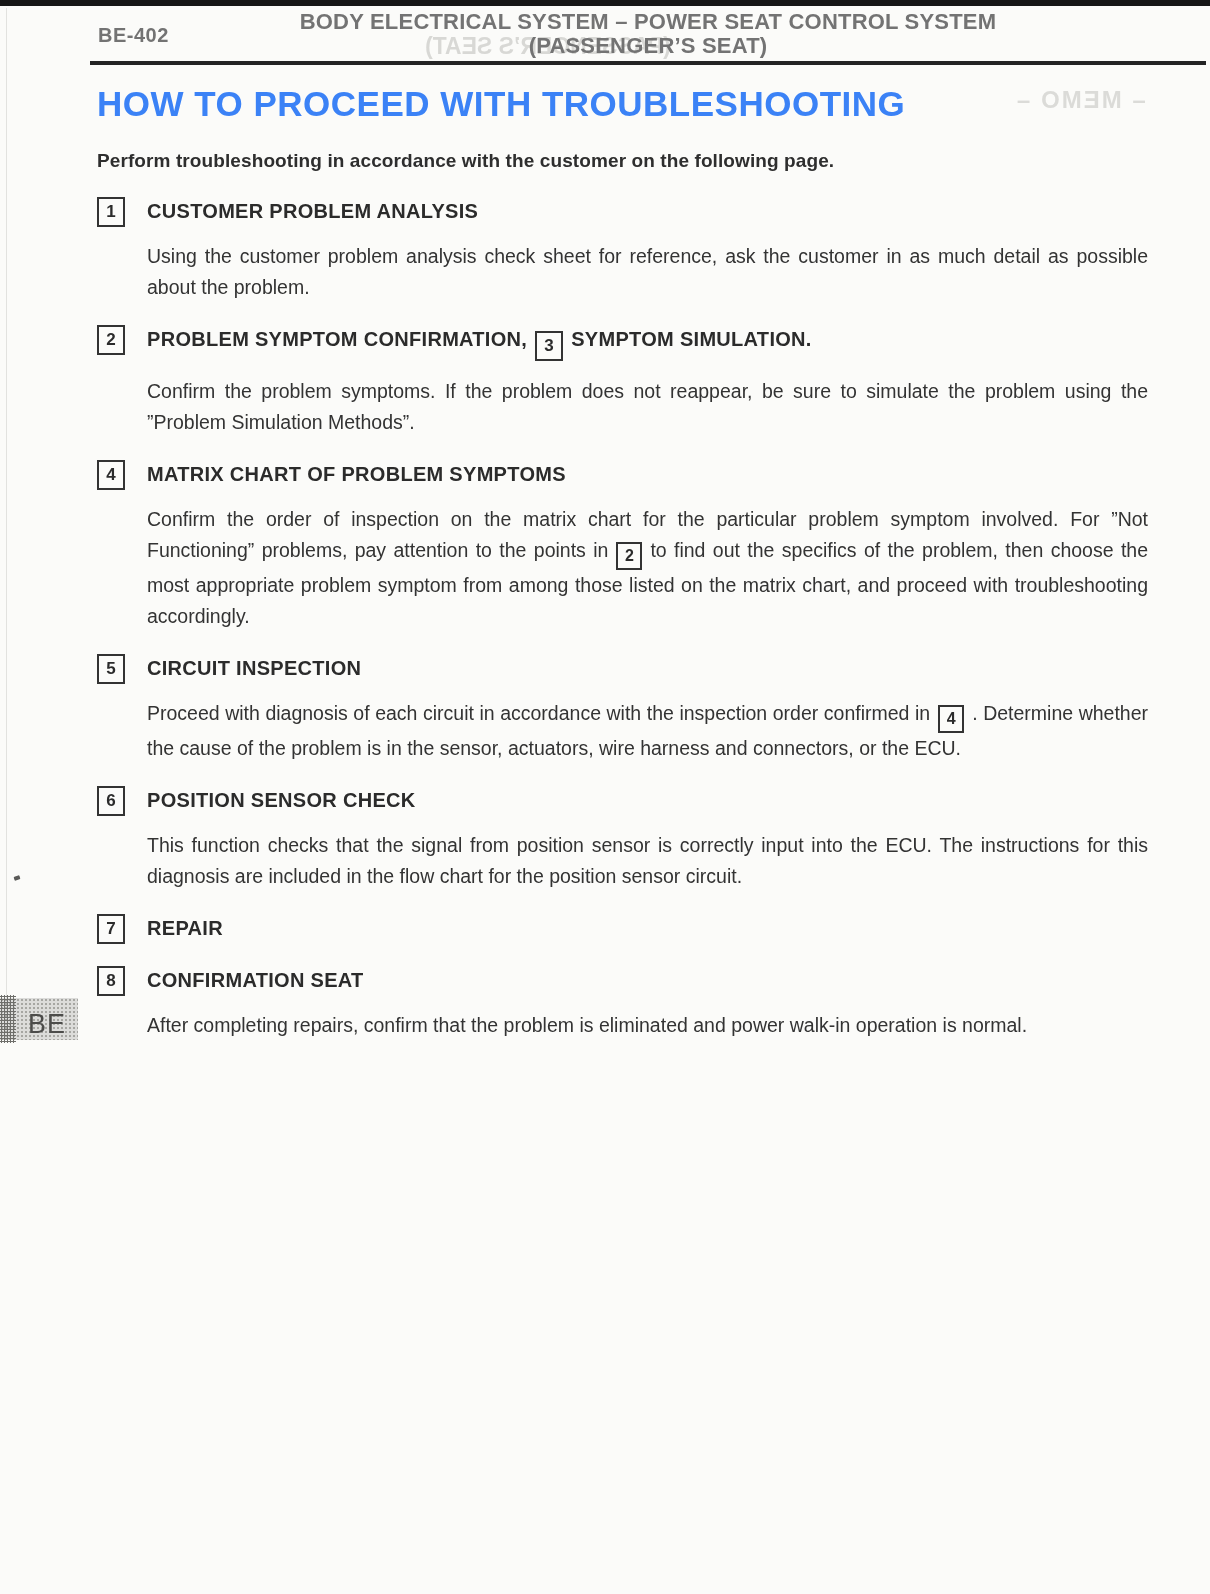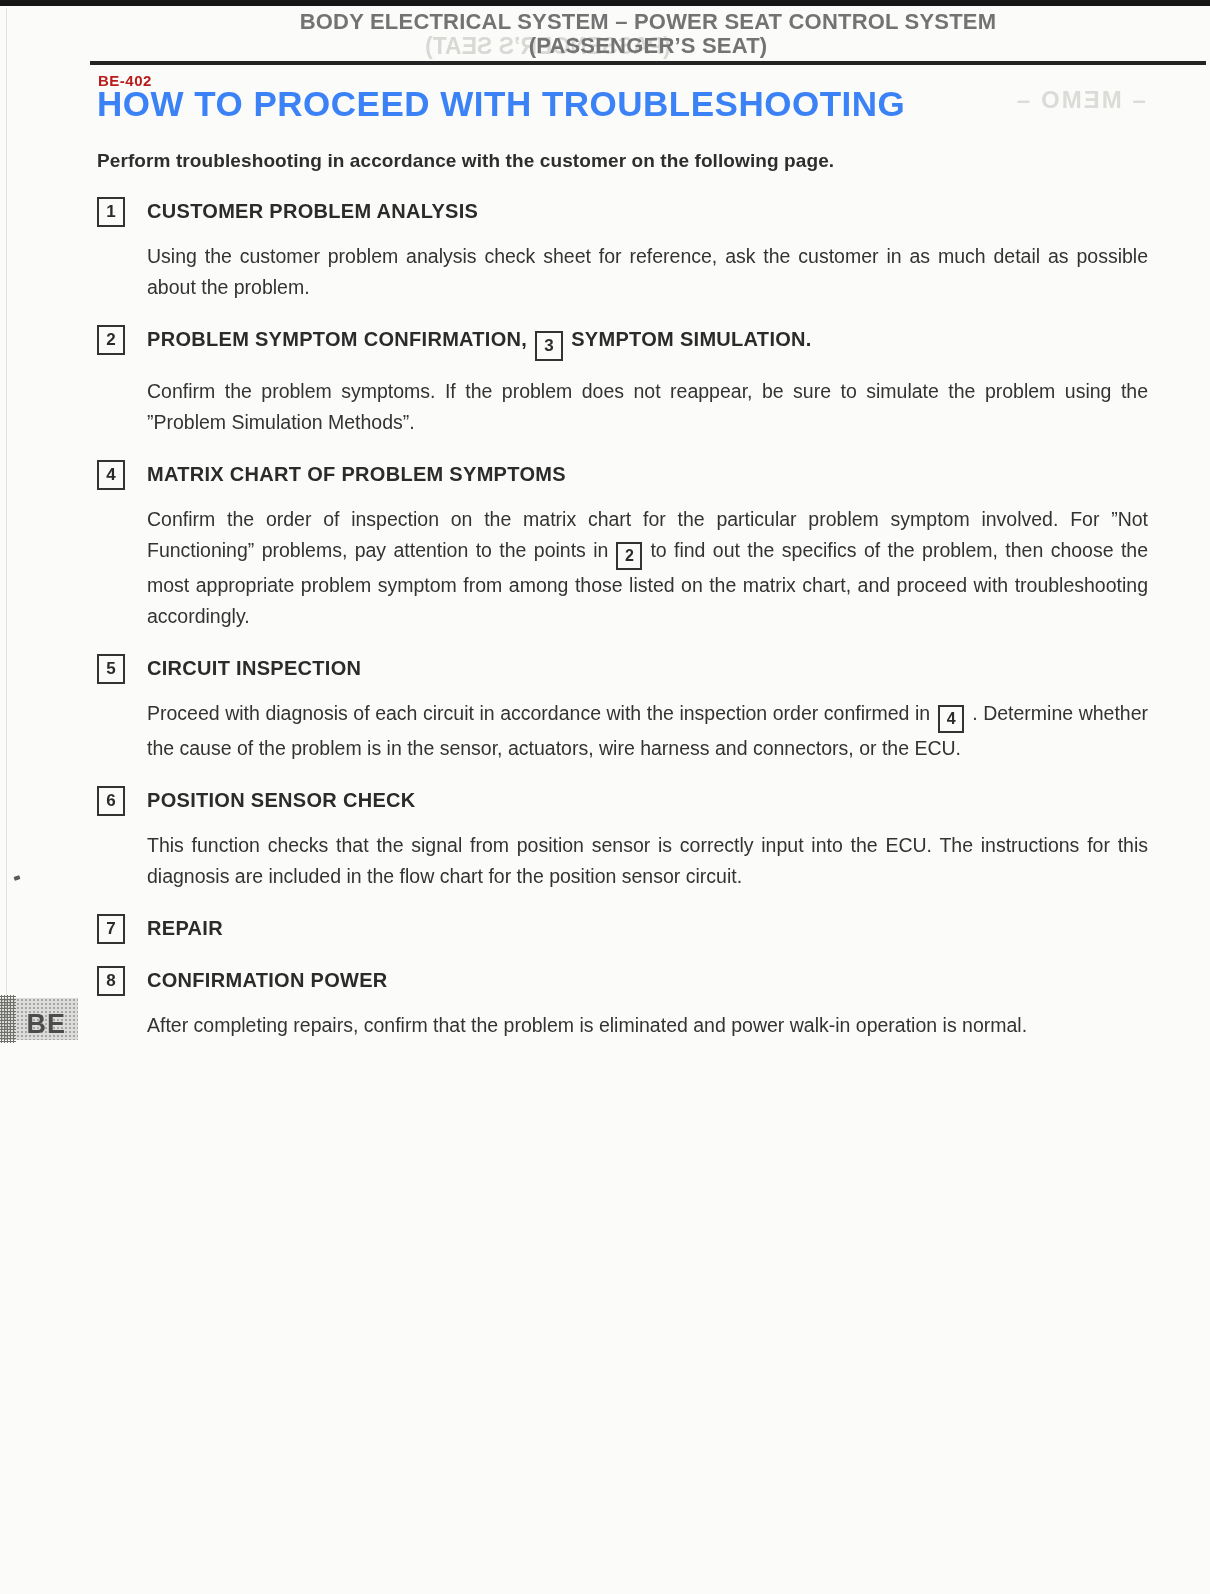--- a/index.html
+++ b/index.html
@@ -44,25 +44,24 @@
   .header {
     position: absolute;
     top: 10px;
     left: 90px;
     right: 4px;
   }
   .header-code {
     position: absolute;
     left: 8px;
     top: 14px;
-    font-size: 15px;
-    font-weight: bold;
-    color: #b91c1c;
+    font-size: 20px;
+    font-weight: bold;
+    color: #737373;
     letter-spacing: 0.5px;
-    margin-top: 48px;
   }
   .header-center {
     text-align: center;
     font-size: 22px;
     font-weight: bold;
     color: #737373;
     line-height: 24px;
     letter-spacing: 0.2px;
   }
   .header-rule {
@@ -201,21 +200,21 @@
     content: "";
     position: absolute;
     left: 0; top: -3px;
     width: 16px;
     height: 48px;
     background-image: radial-gradient(#6e6e6a 1px, transparent 1.2px);
     background-size: 3px 3px;
   }
   .side-tab-label {
     font-size: 27px;
-    font-weight: bold;
+    font-weight: normal;
     color: #4c4c4a;
     letter-spacing: 1px;
     margin-top: 10px;
   }
 </style>
 </head>
 <body>
 
 <div class="page">
 
@@ -296,21 +295,21 @@
     <div class="step-content">
       <p class="step-heading">REPAIR</p>
     </div>
   </div>
 
   <div class="step">
     <div class="step-numcol">
       <span class="numbox">8</span>
     </div>
     <div class="step-content">
-      <p class="step-heading">CONFIRMATION POWER</p>
+      <p class="step-heading">CONFIRMATION SEAT</p>
       <p class="step-body">After completing repairs, confirm that the problem is eliminated and power walk-in operation is normal.</p>
     </div>
   </div>
 </div>
   </div>
 
   <div class="side-tab">
     <span class="side-tab-label">BE</span>
   </div>
 

